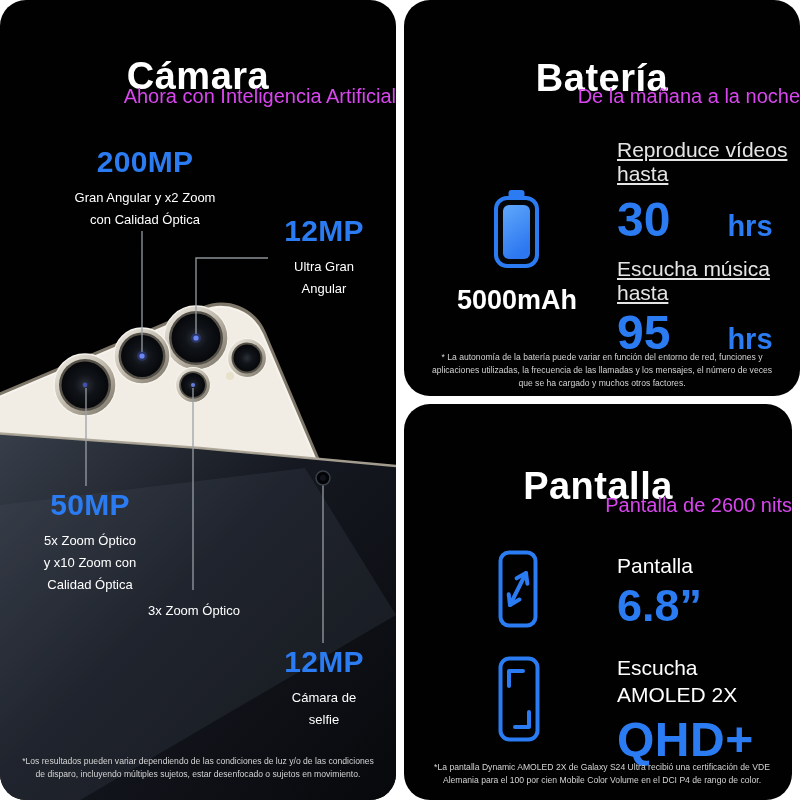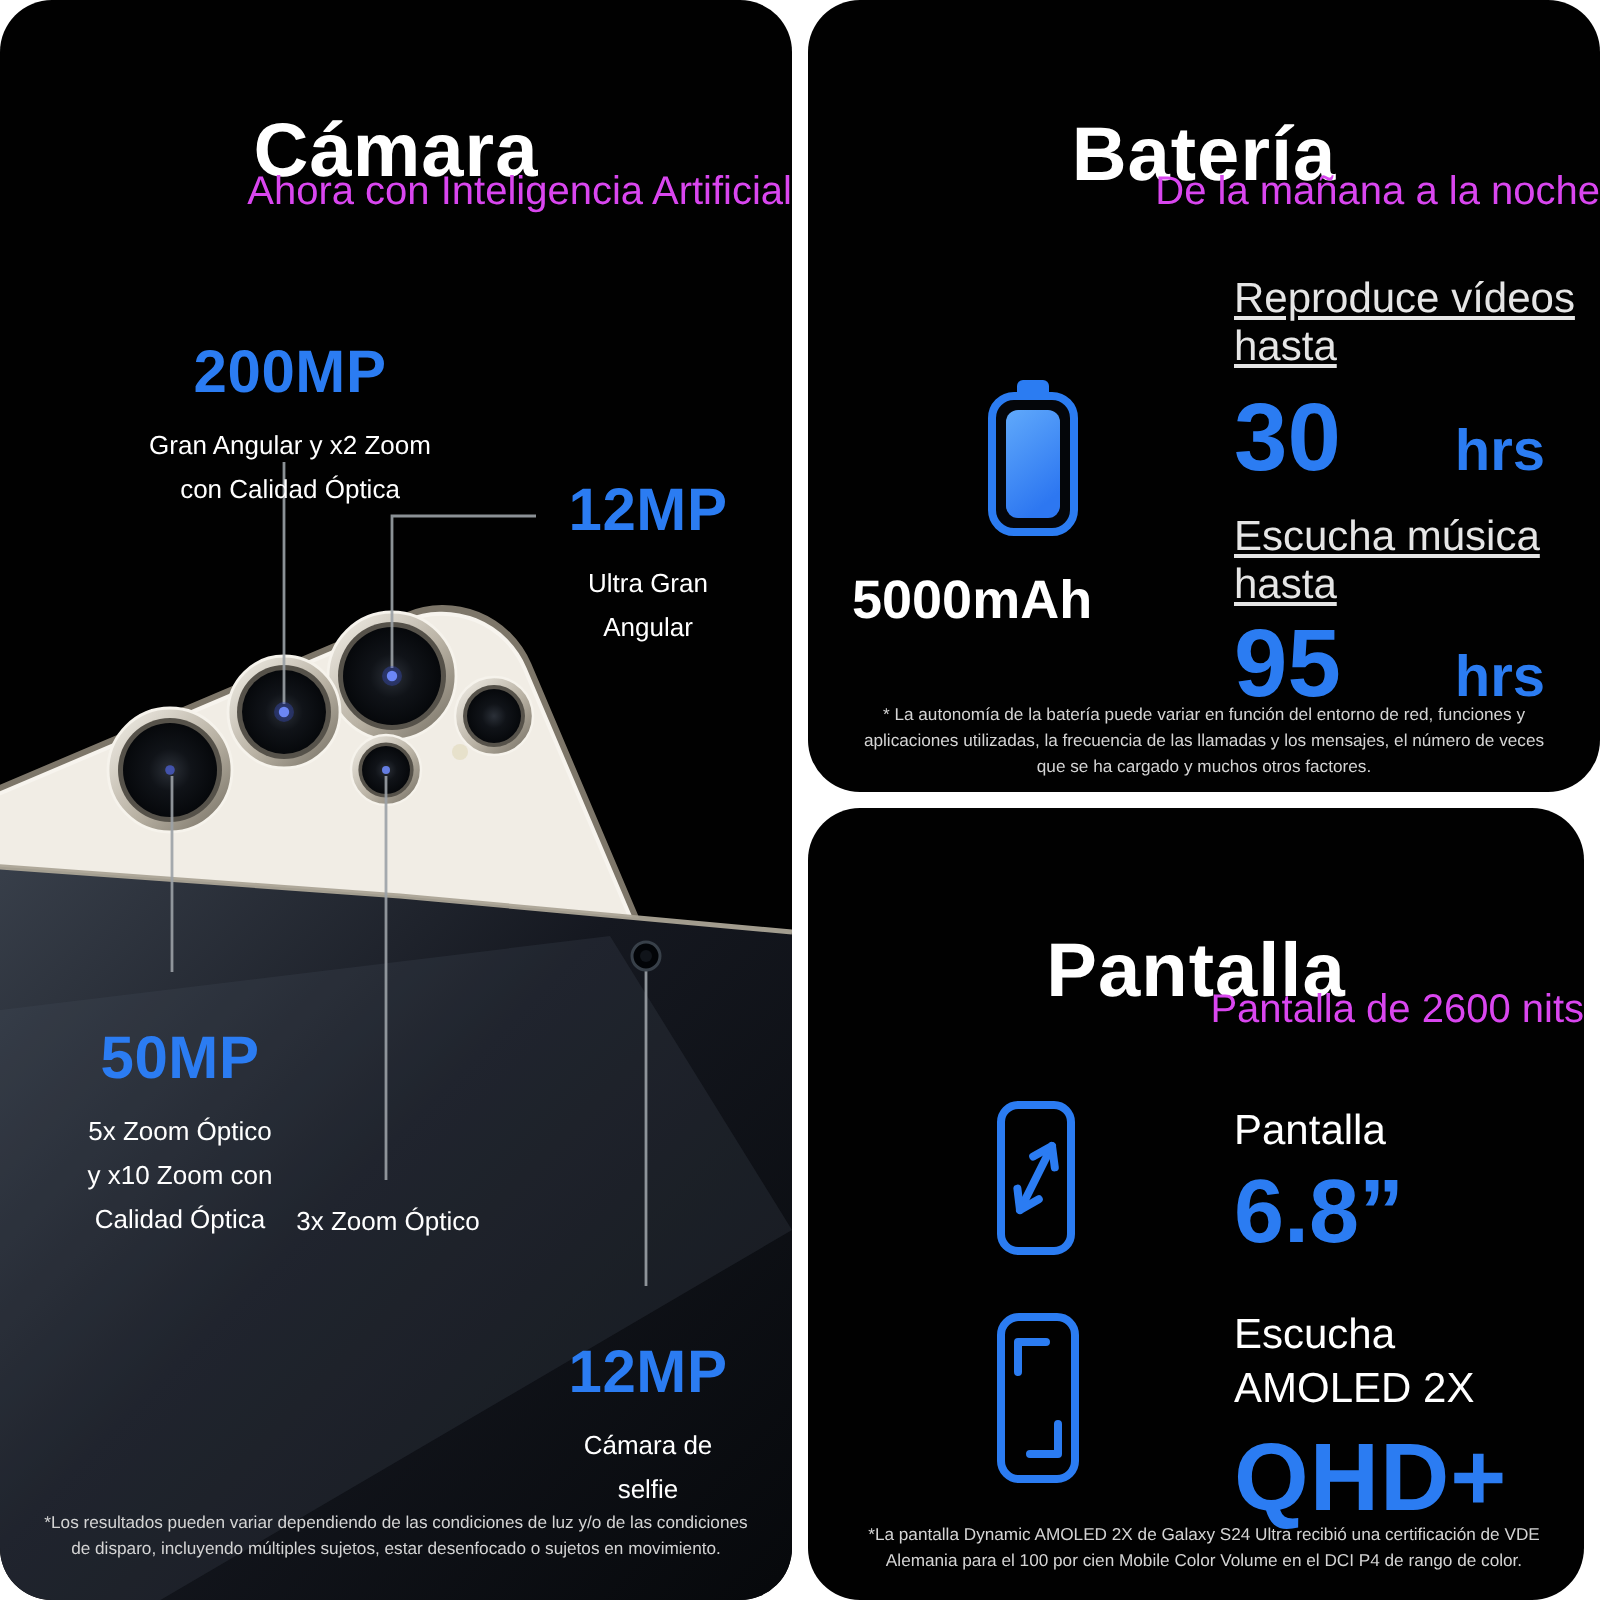--- a/index.html
+++ b/index.html
@@ -11,28 +11,28 @@
   #display-panel{left:404px;top:404px;width:388px;height:396px;}
 
   .panel-title{position:absolute;left:0;width:100%;text-align:center;color:#ffffff;
                font-size:38px;font-weight:700;letter-spacing:.5px;}
   .panel-subtitle{position:absolute;left:0;width:100%;text-align:right;color:#d946ef;
                   font-size:20px;font-weight:400;}
   .pre{white-space:pre-line;}
 
   
   .spec{position:absolute;text-align:center;}
-  .spec .val{color:var(--accent,#2b7cf2);font-size:30px;font-weight:700;letter-spacing:.3px;margin-top:25px;}
+  .spec .val{color:var(--accent,#2b7cf2);font-size:30px;font-weight:700;letter-spacing:.3px;}
   .spec .lbl{color:#ffffff;font-size:13px;font-weight:400;line-height:22px;margin-top:8px;}
   .footnote{position:absolute;text-align:center;color:#d4d4d4;font-size:8.6px;
             line-height:13px;font-weight:400;}
 
   
   #battery-art{position:absolute;left:90px;top:190px;width:45px;height:78px;}
-  #battery-capacity{position:absolute;left:22px;top:285px;width:182px;
+  #battery-capacity{position:absolute;left:22px;top:285px;width:182px;text-align:center;
                     color:#ffffff;font-size:27px;font-weight:700;}
   .stat{position:absolute;left:213px;}
   .stat .lbl{color:#e5e5e5;font-size:21px;font-weight:400;line-height:24px;text-decoration:underline;}
   .stat-value{position:absolute;left:213px;display:flex;align-items:baseline;color:var(--accent,#2b7cf2);gap:48px;}
   .stat-value .num{font-size:48px;font-weight:700;}
   .stat-value .unit{font-size:29px;font-weight:700;margin-left:9px;}
 
   
   .feat-icon{position:absolute;left:94px;}
   .feat-lbl{position:absolute;left:213px;color:#ffffff;font-size:21px;font-weight:400;line-height:27px;}

